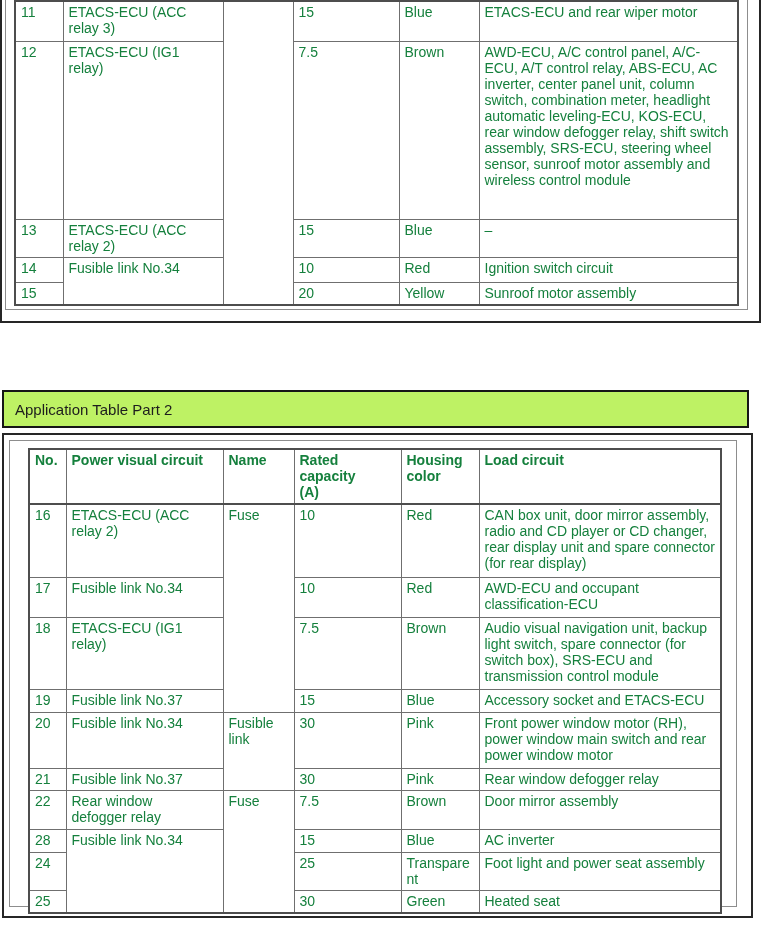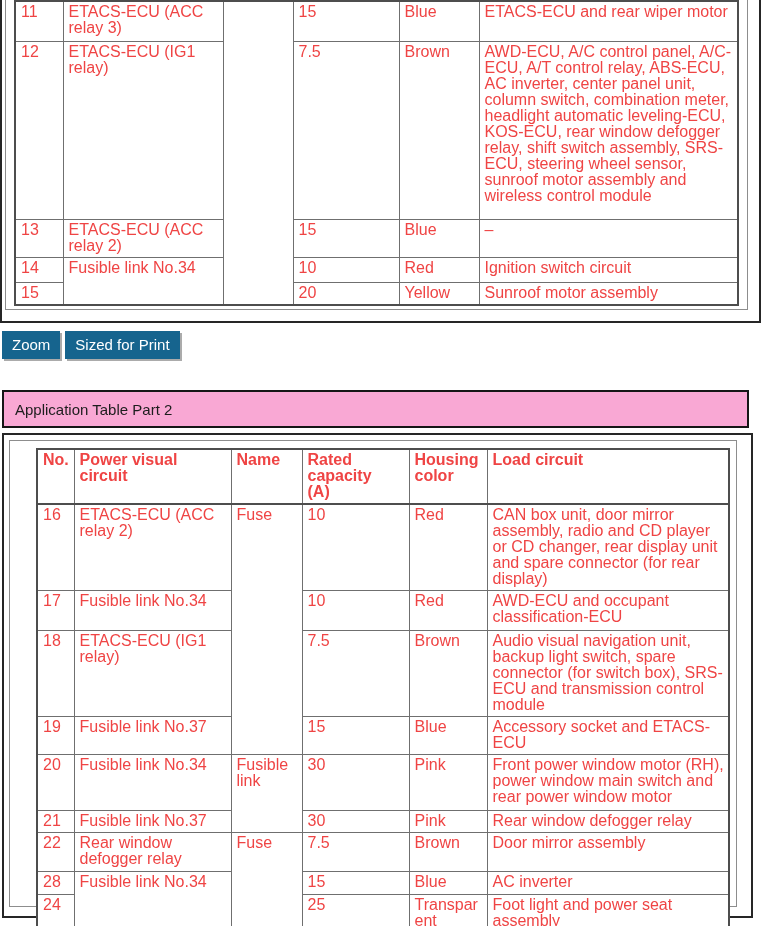--- a/index.html
+++ b/index.html
@@ -12,60 +12,60 @@
   .frame-outer { border:2px solid #262626; }
   .frame-inner { border:1px solid #8d8d8d; }
   .f-top-outer  { left:0px;  top:-14px; width:761px; height:337px; }
   .f-top-inner  { left:5px;  top:-14px; width:743px; height:324px; }
   .f-bot-outer  { left:2px;  top:433px; width:751px; height:485px; }
   .f-bot-inner  { left:9px;  top:440px; width:728px; height:467px; }
 
   
   .apptable {
     position:absolute; border-collapse:collapse; table-layout:fixed;
-    background:#ffffff; font-size:16px; line-height:16px; color:#ef4444;
+    background:#ffffff; font-size:14px; line-height:16px; color:#15803d;
     border:2px solid #4d4d4d;
   }
   .apptable td, .apptable th {
     border:1px solid #6f6f6f; vertical-align:top; text-align:left;
     padding:2px 4px 3px 5px; overflow-wrap:break-word; word-wrap:break-word;
     box-sizing:border-box;
   }
   .apptable th { font-weight:bold; border-bottom:2px solid #4d4d4d; }
   .c-power { padding-right:14px !important; }
   th.c-rated { padding-right:26px !important; }
   .c-housing { padding-right:8px !important; }
 
   #t1 { left:14px; top:0px; width:723px; border-top:none; }
   #t1 tr:first-child td { border-top:2px solid #4d4d4d; }
   #t1 td.name-cont { border-top:none; }
   #t1 tr:nth-child(1){height:40px;} #t1 tr:nth-child(2){height:178px;}
   #t1 tr:nth-child(3){height:34px;margin-left:28px;} #t1 tr:nth-child(4){height:25px;margin-left:36px;}
   #t1 tr:nth-child(5){height:21px;}
 
-  #t2 { left:36px; top:448px; width:692px;padding-left:24px; }
+  #t2 { left:28px; top:448px; width:692px;padding-left:24px; }
   #t2 tr:nth-child(1){height:39px;}  #t2 tr:nth-child(2){height:73px;}
   #t2 tr:nth-child(3){height:40px;}  #t2 tr:nth-child(4){height:72px;}
   #t2 tr:nth-child(5){height:23px;}  #t2 tr:nth-child(6){height:56px;}
   #t2 tr:nth-child(7){height:22px;}  #t2 tr:nth-child(8){height:39px;}
   #t2 tr:nth-child(9){height:23px;}  #t2 tr:nth-child(10){height:38px;}
   #t2 tr:nth-child(11){height:20px;}
 
   
   .btnrow { position:absolute; left:2px; top:331px; display:flex; gap:5px; }
   .btn {
     background:#16648e; color:#ffffff; font-size:15px; line-height:18px;
     padding:5px 10px; box-shadow:2px 2px 0 #ababab; cursor:pointer;
     white-space:nowrap; user-select:none;
   }
 
   
   .section-bar {
     position:absolute; left:2px; top:390px; width:747px; height:38px;
-    box-sizing:border-box; border:2px solid #161616; background:#f9a8d4;
+    box-sizing:border-box; border:2px solid #161616; background:#bef264;
     display:flex; align-items:center; padding-left:11px;
     font-size:15px; color:#1d1d1d;
   }
 </style>
 </head>
 <body>
 
 <div class="page">
 
   <div class="frame frame-outer f-top-outer"></div>
@@ -112,24 +112,20 @@
       </tr>
       <tr>
         <td>15</td>
         <td>20</td>
         <td class="c-housing">Yellow</td>
         <td>Sunroof motor assembly</td>
       </tr>
     </tbody>
   </table>
 
-  <div class="btnrow">
-    <div class="btn">Zoom</div>
-    <div class="btn">Sized for Print</div>
-  </div>
 
   <div class="section-bar">
     <span>Application Table Part 2</span>
   </div>
 
   <div class="frame frame-outer f-bot-outer"></div>
   <div class="frame frame-inner f-bot-inner"></div>
 
   <table id="t2" class="apptable">
     <colgroup>

